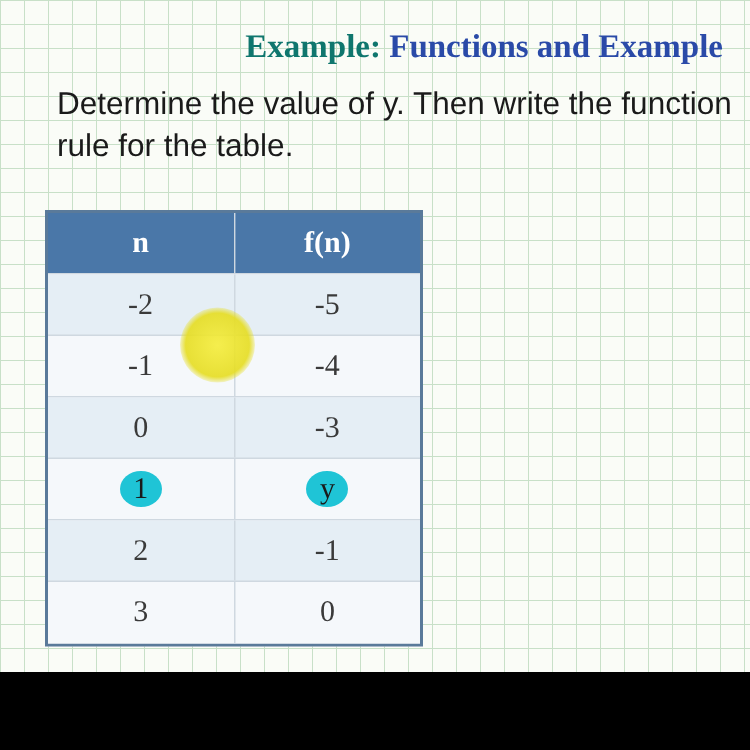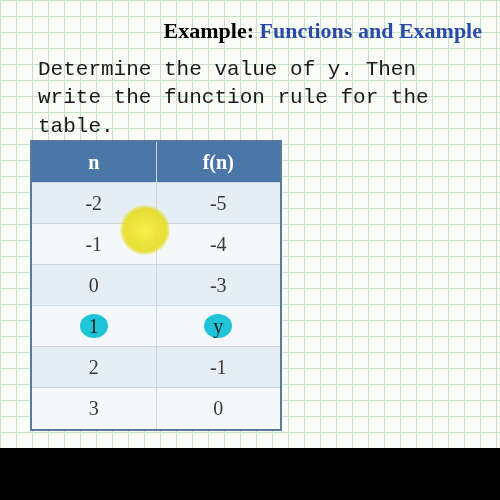--- a/index.html
+++ b/index.html
@@ -20,31 +20,31 @@
       background-size: 16px 16px;
       background-color: #fafcf7;
     }
     .title-row {
       position: absolute;
       top: 18px;
       right: 18px;
       font-size: 22px;
       font-weight: bold;
     }
-    .title-example { color: #000000; }
+    .title-example { color: #0f766e; }
     .title-rest { color: #2a4aa8; }
     .instruction {
       position: absolute;
       top: 56px;
       left: 38px;
       right: 10px;
       font-size: 21px;
       color: #1a1a1a;
       line-height: 1.35;
-      font-family: Liberation Mono, monospace;
+      font-family: Liberation Sans, sans-serif;
     }
     .table-wrap {
       position: absolute;
       top: 140px;
       left: 30px;
       width: 252px;
       border: 2px solid #5a7a9a;
       background: rgba(248,250,252,0.92);
     }
     .t-row {

